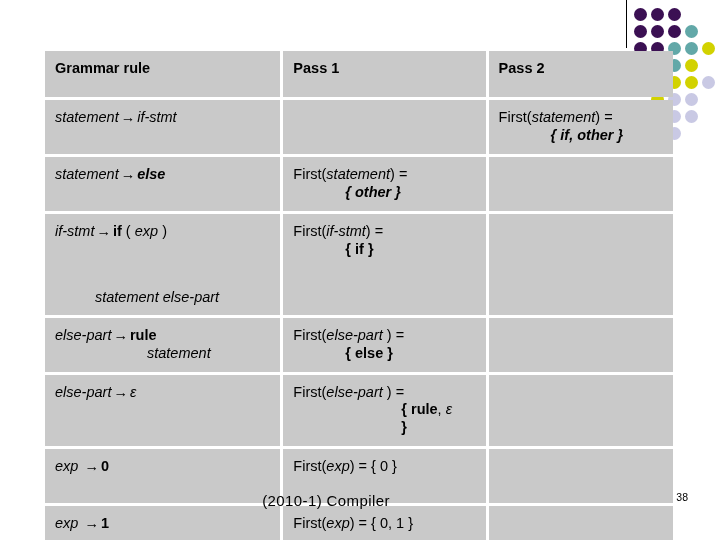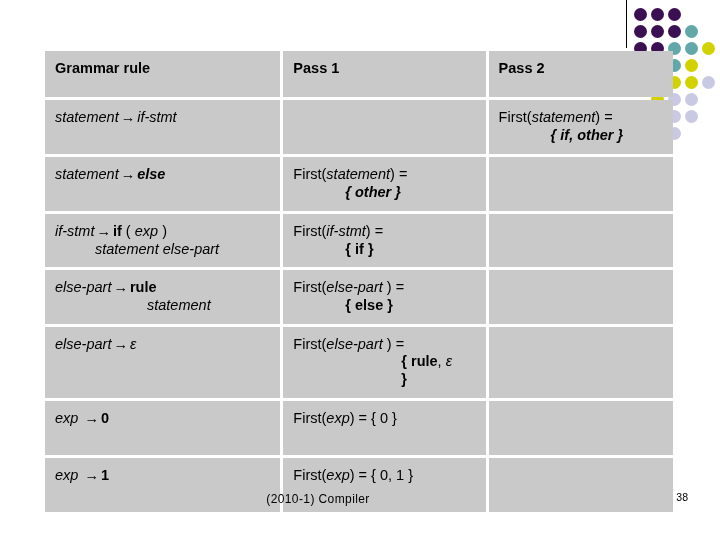--- a/index.html
+++ b/index.html
@@ -65,35 +65,36 @@
     height: 28px;
   }
   .cell-tall { height: 36px; }
 
   
   .i  { font-style: italic; }
   .b  { font-weight: bold; font-style: normal; }
   .bi { font-weight: bold; font-style: italic; }
   .n  { font-style: normal; font-weight: normal; }
   .arrow { font-style: normal; font-weight: normal; padding: 0 2px; }
-  .indent-1 { display: block; padding-left: 40px; }
+  .indent-1 { display: block; padding-left: 40px; margin-top: 48px; }
   .indent-2 { display: block; padding-left: 92px; }
   .indent-3 { display: block; padding-left: 108px; }
   .indent-4 { display: block; padding-left: 52px; }
   .grammar { font-style: italic; }
 
   
   #footer {
     position: absolute;
     left: 0;
     top: 492px;
     width: 636px;
     text-align: center;
-    font-size: 12px;
+    font-size: 15px;
     letter-spacing: .4px;
+    padding-left: 8px;
   }
   #pagenum {
     position: absolute;
     right: 32px;
     top: 491px;
     font-size: 10.5px;
   }
 </style>
 </head>
 <body>

